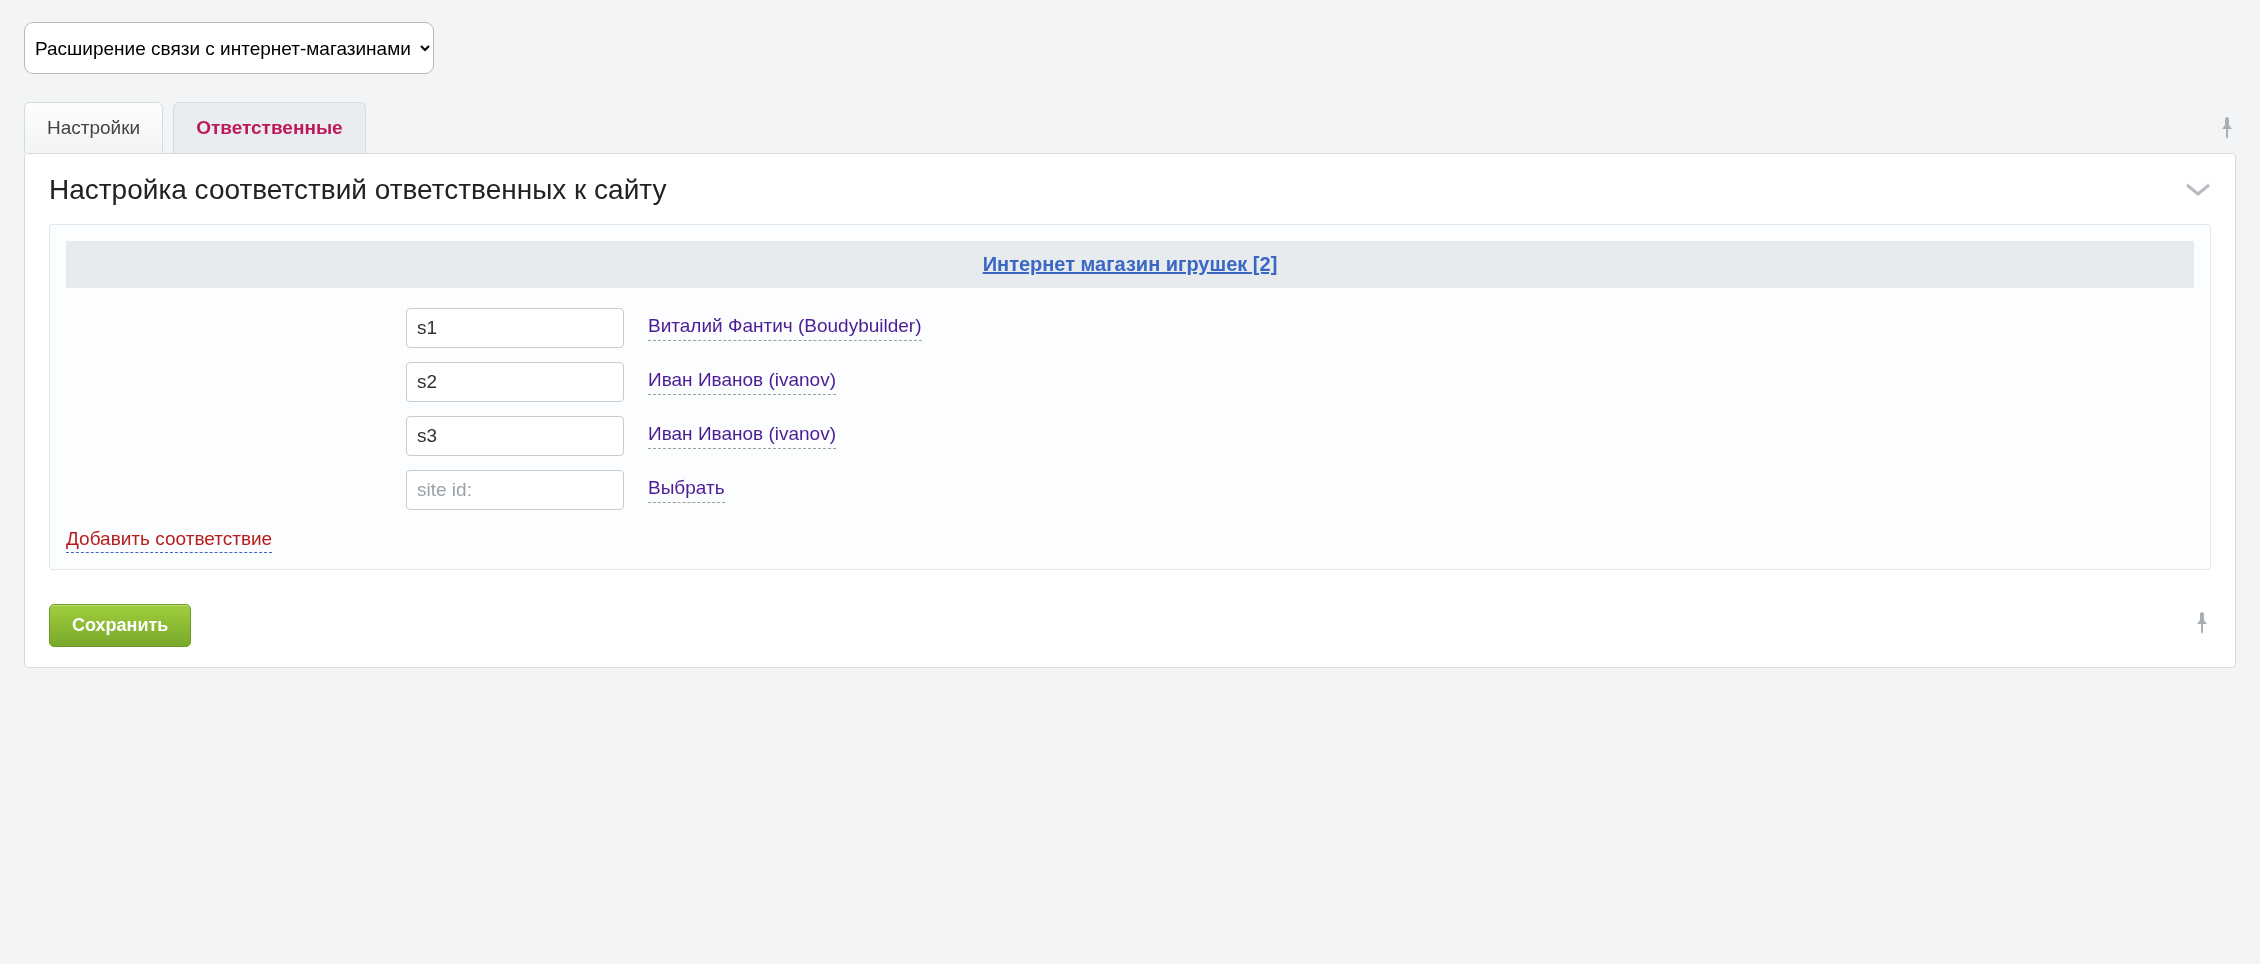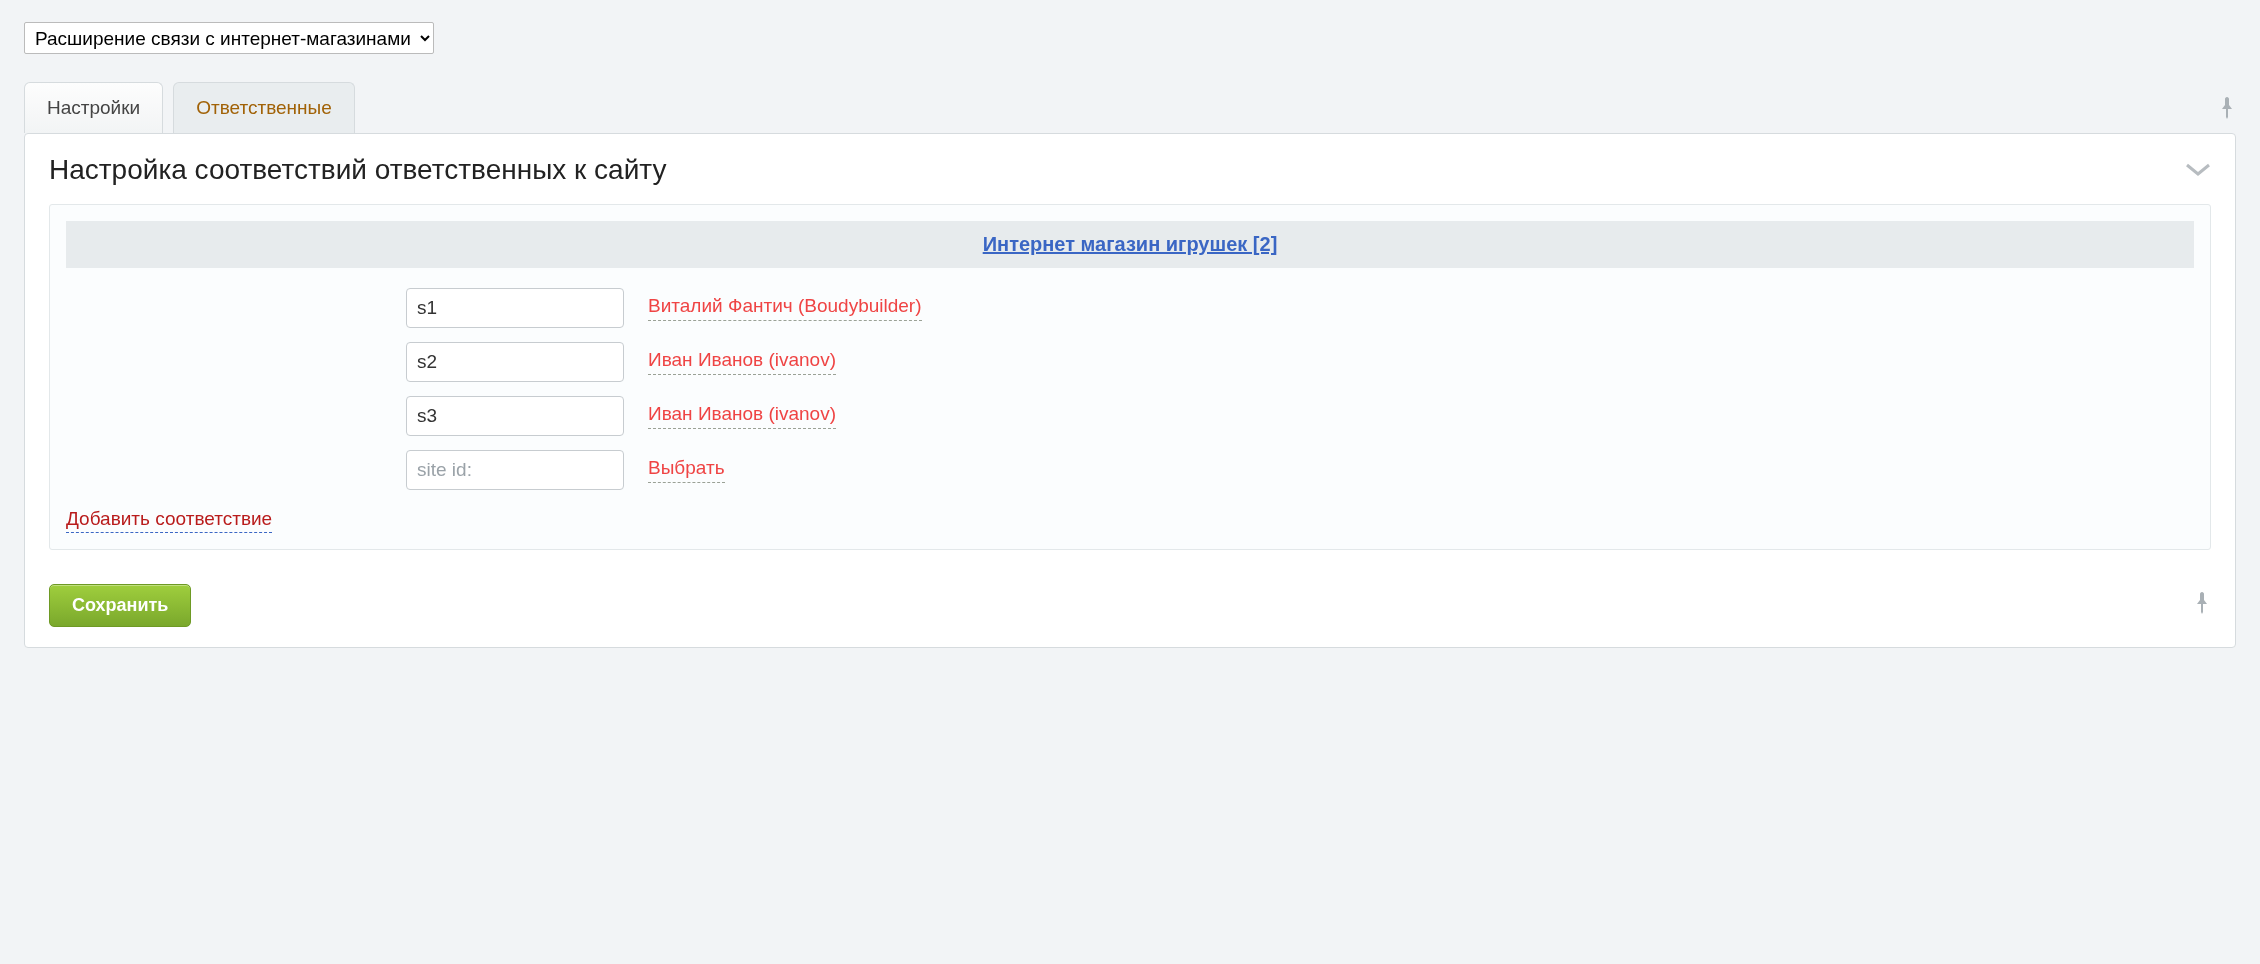--- a/index.html
+++ b/index.html
@@ -9,22 +9,22 @@
     font-size: 19px;
     color: #333;
     padding: 10px;
   }
   .top-select-wrap { padding: 12px 14px 4px 14px; }
   select.top-select {
     font-size: 19px;
     padding: 4px 6px;
     background: #fff;
     border: 1px solid #bbb;
-    border-radius: 2px;
-    height: 32px;
+    border-radius: 9px;
+    height: 52px;
   }
   .tabs-row {
     display: flex;
     align-items: flex-end;
     padding: 24px 14px 0 14px;
     position: relative;
   }
   .tab {
     padding: 14px 22px;
     font-size: 19px;
@@ -34,22 +34,22 @@
     border-top-left-radius: 6px;
     border-top-right-radius: 6px;
     background: linear-gradient(#fdfdfd, #f2f4f5);
     margin-right: 10px;
     cursor: pointer;
     position: relative;
     z-index: 1;
   }
   .tab.active {
     background: #e9edef;
-    font-weight: normal;
-    color: #a16207;
+    font-weight: bold;
+    color: #be185d;
     z-index: 2;
   }
   .pin-icon {
     margin-left: auto;
     color: #a9b0b5;
     font-size: 22px;
     padding-bottom: 8px;
     cursor: pointer;
   }
   .panel {
@@ -110,21 +110,21 @@
     height: 40px;
     border: 1px solid #c7ccd0;
     border-radius: 4px;
     font-size: 19px;
     padding: 0 10px;
     color: #333;
     background: #fff;
   }
   .row input[type="text"]::placeholder { color: #9aa2a8; }
   .user-link, .select-link {
-    color: #ef4444;
+    color: #4c1d95;
     font-size: 19px;
     border-bottom: 1px dashed #9aa196;
     padding-bottom: 2px;
     cursor: pointer;
     line-height: 1.2;
   }
   .add-link {
     display: inline-block;
     margin-top: 18px;
     color: #b91c1c;

